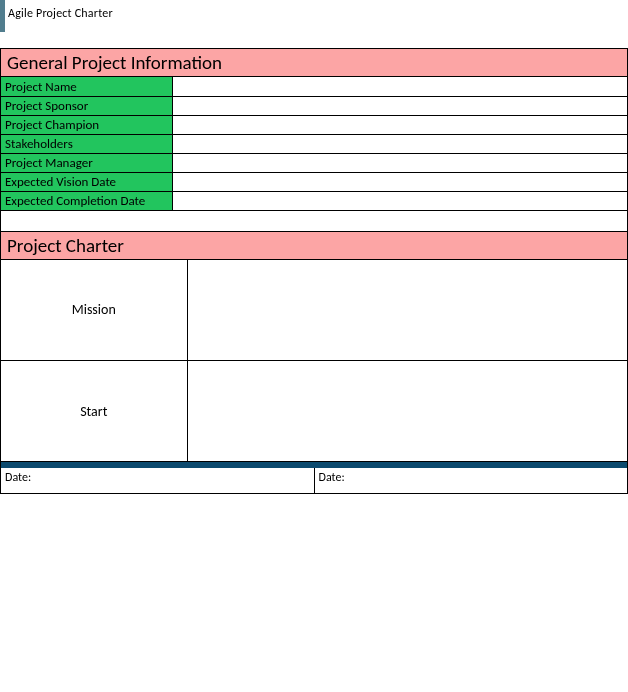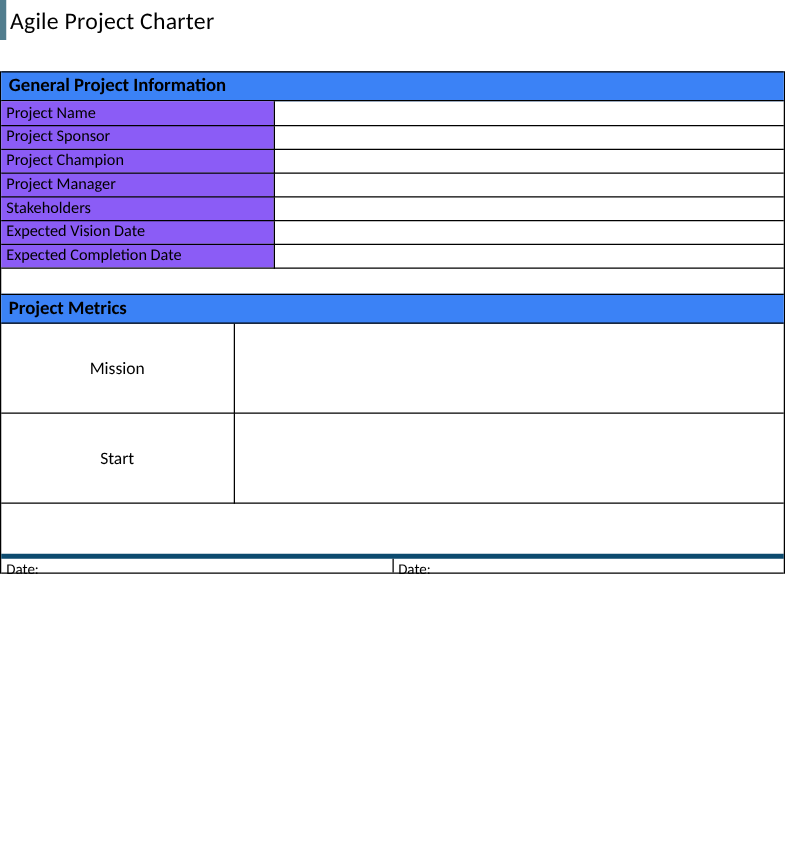--- a/index.html
+++ b/index.html
@@ -13,80 +13,79 @@
     }
     .left-accent {
       position: absolute;
       left: 0;
       top: 0;
       width: 5px;
       height: 32px;
       background: #517d8e;
     }
     .page-title {
-      font-size: 19px;
+      font-size: 12px;
       font-weight: 400;
       padding: 6px 0 0 8px;
       color: #000;
       letter-spacing: 0.2px;
     }
     .sheet {
       margin-top: 28px;
       border-left: 1px solid #000;
       border-right: 1px solid #000;
     }
     .section-header {
-      background: #3b82f6;
-      font-weight: bold;
-      font-size: 15px;
+      background: #fca5a5;
+      font-weight: normal;
+      font-size: 19px;
       padding: 2px 6px;
       border-top: 1px solid #000;
       border-bottom: 1px solid #000;
     }
     .info-table {
       width: 100%;
       border-collapse: collapse;
     }
     .info-table td {
       border-bottom: 1px solid #000;
       font-size: 13px;
       padding: 1px 4px;
       vertical-align: middle;
       height: 19px;
     }
     .info-table td.label-cell {
-      background: #8b5cf6;
-      width: 218px;
+      background: #22c55e;
+      width: 171px;
       border-right: 1px solid #000;
     }
     .gap {
       height: 20px;
     }
     .details-table {
       width: 100%;
       border-collapse: collapse;
     }
     .details-table td {
       border-bottom: 1px solid #000;
       font-size: 14px;
       vertical-align: middle;
-      height: 72px;
+      height: 101px;
     }
     .details-table td.detail-label {
       width: 186px;
       border-right: 1px solid #000;
       text-align: center;
       padding: 0 6px;
     }
     .footer-row {
-      height: 16px;
-      border-top: 4px solid #0c4a6e;
+      height: 32px;
+      border-top: 6px solid #0c4a6e;
       border-bottom: 1px solid #000;
       display: flex;
-      margin-top: 40px;
     }
     .footer-row .date-cell {
       flex: 1;
       border-right: 1px solid #000;
       font-size: 12px;
       padding: 2px 4px;
     }
     .footer-row .date-cell:last-child {
       border-right: none;
     }
@@ -108,41 +107,41 @@
     </tr>
     <tr>
       <td class="label-cell">Project Sponsor</td>
       <td></td>
     </tr>
     <tr>
       <td class="label-cell">Project Champion</td>
       <td></td>
     </tr>
     <tr>
-      <td class="label-cell">Project Manager</td>
+      <td class="label-cell">Stakeholders</td>
       <td></td>
     </tr>
     <tr>
-      <td class="label-cell">Stakeholders</td>
+      <td class="label-cell">Project Manager</td>
       <td></td>
     </tr>
     <tr>
       <td class="label-cell">Expected Vision Date</td>
       <td></td>
     </tr>
     <tr>
       <td class="label-cell">Expected Completion Date</td>
       <td></td>
     </tr>
   </tbody>
     </table>
 
   <div class="gap"></div>
 
-  <div class="section-header">Project Metrics</div>
+  <div class="section-header">Project Charter</div>
   <table class="details-table">
     <tbody>
         <tr>
       <td class="detail-label">Mission</td>
       <td></td>
     </tr>
     <tr>
       <td class="detail-label">Start</td>
       <td></td>
     </tr>

